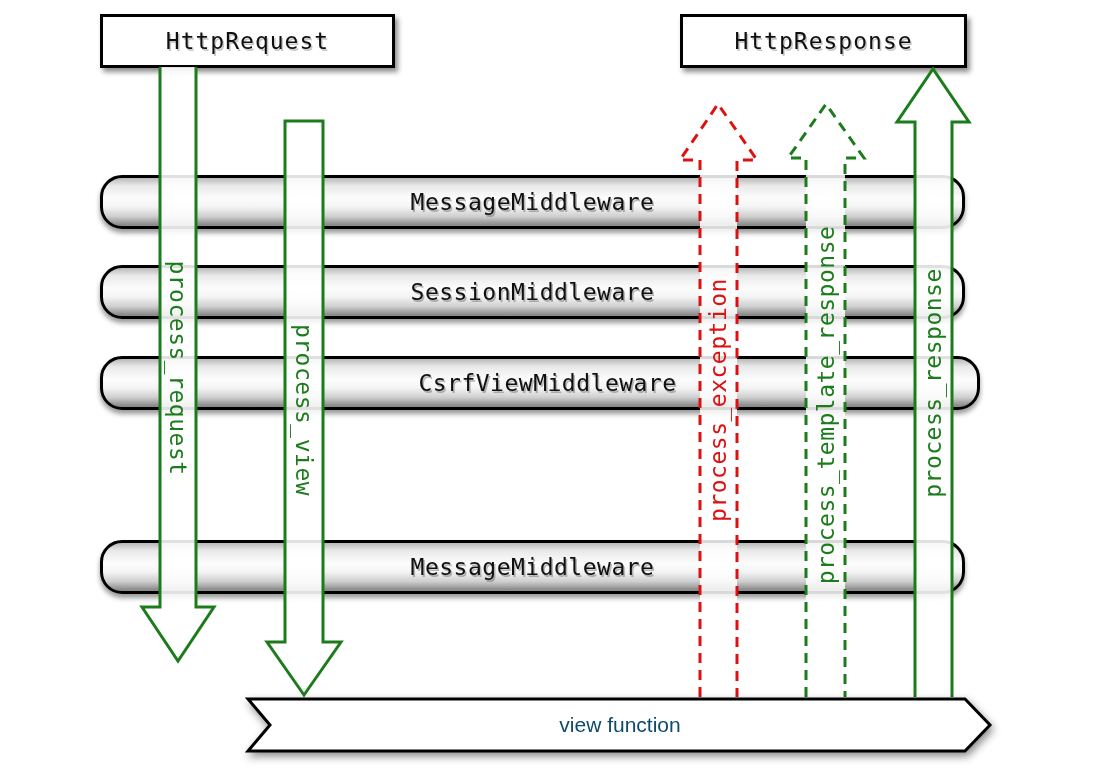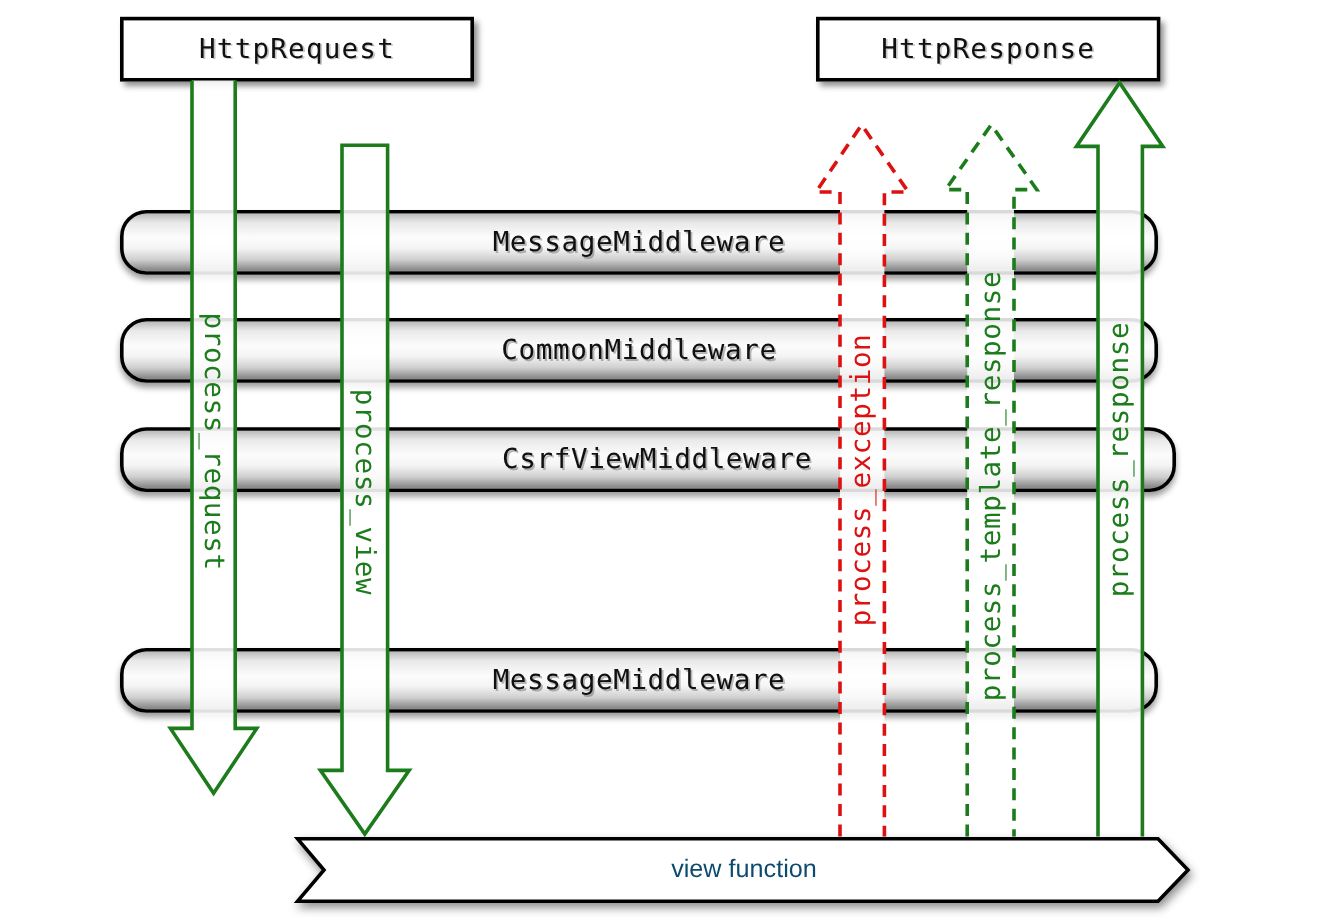--- a/index.html
+++ b/index.html
@@ -55,21 +55,21 @@
 </style>
 </head>
 <body>
 
 <div id="canvas">
 
   <div class="mwbar" id="mwbar-0">
     <span>MessageMiddleware</span>
   </div>
   <div class="mwbar" id="mwbar-1">
-    <span>CommonMiddleware</span>
+    <span>SessionMiddleware</span>
   </div>
   <div class="mwbar" id="mwbar-2">
     <span>CsrfViewMiddleware</span>
   </div>
   <div class="mwbar" id="mwbar-4">
     <span>MessageMiddleware</span>
   </div>
 
   <div class="endbox" id="httprequest-box">
     <span>HttpRequest</span>

